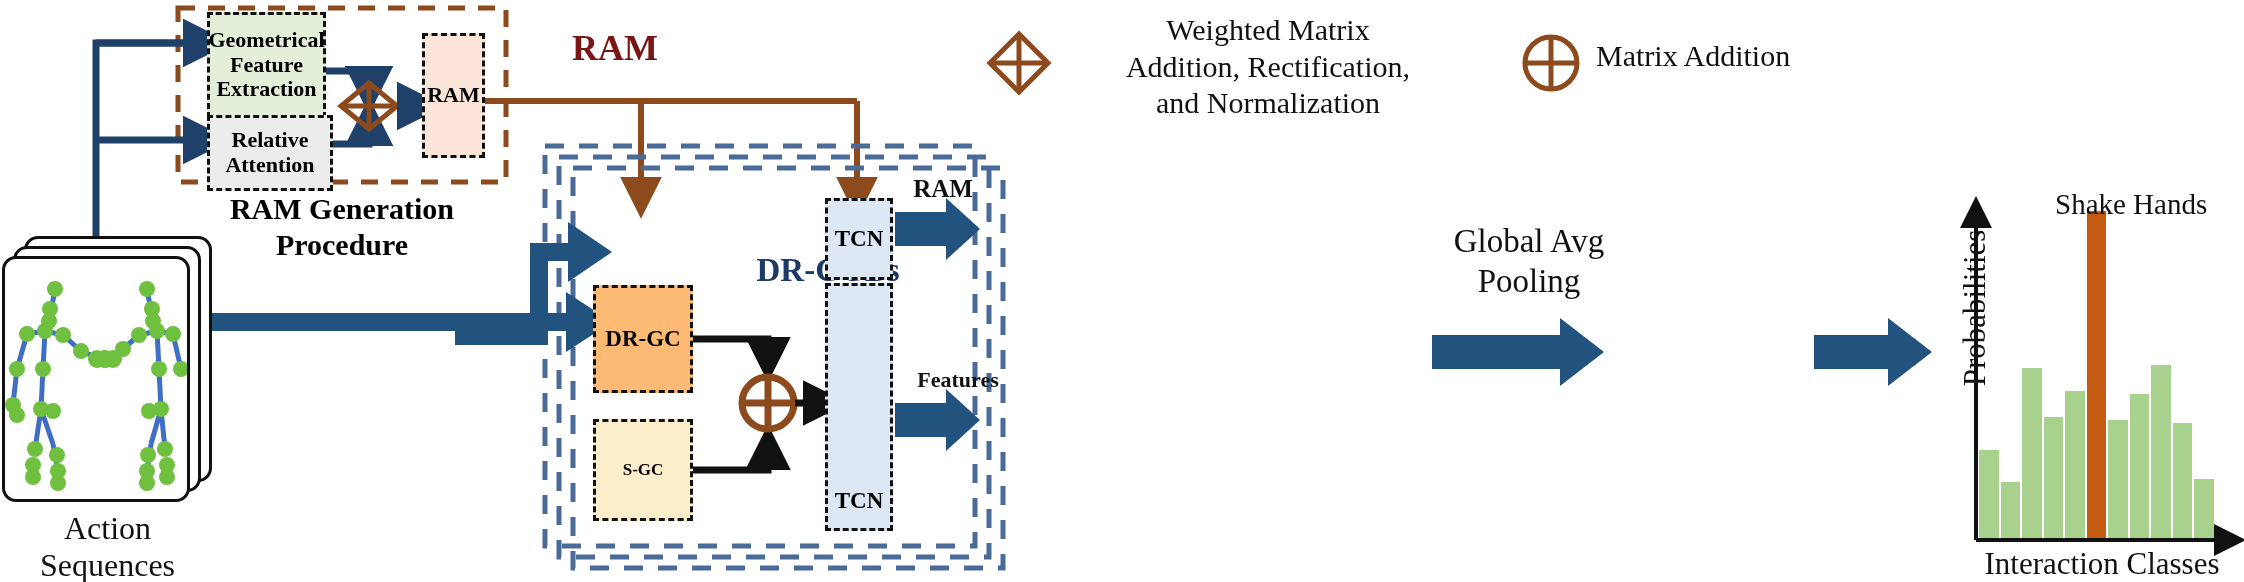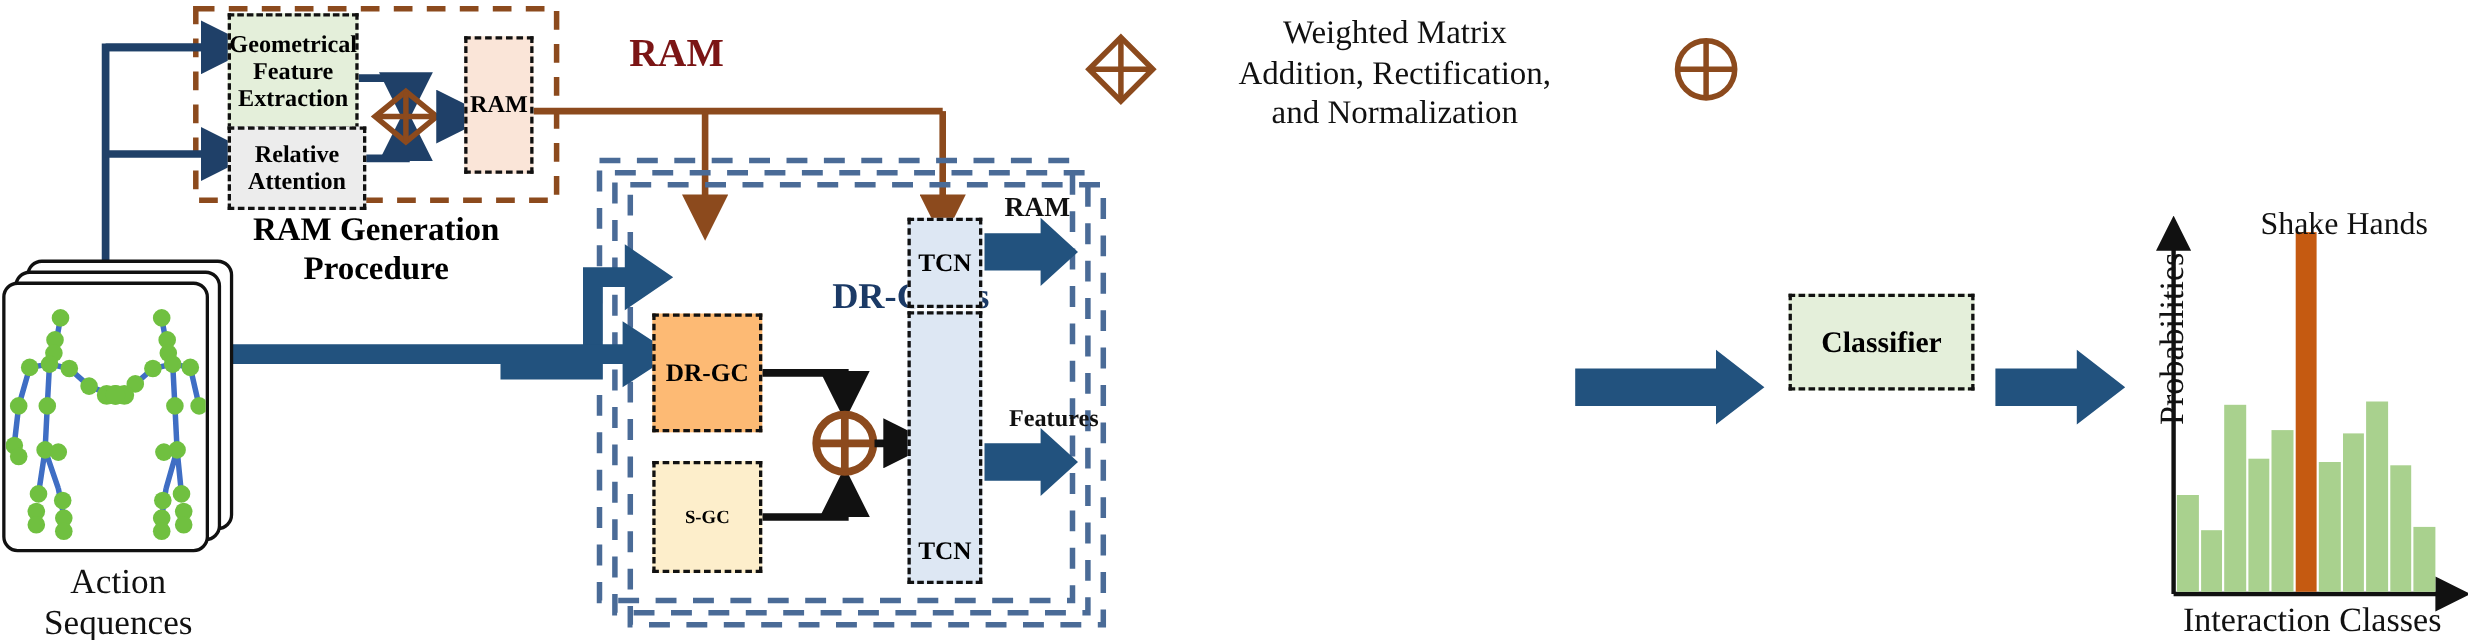--- a/index.html
+++ b/index.html
@@ -171,36 +171,38 @@
   </svg>
   <div class="abs legendtxt" style="left:1058px;top:12px;width:420px;white-space:pre-line;">Weighted Matrix
 Addition, Rectification,
 and Normalization</div>
 
   <svg class="abs" width="62" height="62" style="left:1520px;top:32px;">
     <circle cx="31" cy="31" r="26" fill="none" stroke="#8c4a1d" stroke-width="5"></circle>
     <line x1="5" y1="31" x2="57" y2="31" stroke="#8c4a1d" stroke-width="5"></line>
     <line x1="31" y1="5" x2="31" y2="57" stroke="#8c4a1d" stroke-width="5"></line>
   </svg>
+  <div class="abs legendtxt" style="left:1596px;top:38px;width:290px;text-align:left;">Matrix Addition</div>
 
   <div class="lbl" style="left:718px;top:252px;width:220px;font-size:33px;font-weight:bold;color:#1b3a66;">DR-GCBs</div>
 
   <div class="abs box" style="left:593px;top:285px;width:100px;height:108px;background:#fdba74;font-size:23px;">DR-GC</div>
 
   <div class="abs box" style="left:593px;top:419px;width:100px;height:102px;background:#fdeecb;font-size:17px;">S-GC</div>
 
   <div class="abs box" style="left:825px;top:198px;width:68px;height:82px;background:#dde7f3;font-size:23px;">TCN</div>
 
   <div class="abs box" style="left:825px;top:283px;width:68px;height:248px;align-items:flex-end;padding-bottom:14px;background:#dde7f3;font-size:23px;">TCN</div>
 
   <div class="lbl" style="left:898px;top:175px;width:90px;font-size:25px;font-weight:bold;color:#111;">RAM</div>
   <div class="lbl" style="left:893px;top:367px;width:130px;font-size:22px;font-weight:bold;color:#111;">Features</div>
 
-
-  <div class="abs box" style="left:1626px;top:267px;width:169px;height:88px;background:#e4efda;font-size:27px;">Classifier</div>
+  <div class="lbl plain" style="left:1424px;top:222px;width:210px;font-size:33px;line-height:1.2;white-space:pre-line;">Global Avg
+Pooling</div>
+
 
   <div class="abs" style="left:1845px;top:290px;width:260px;font-size:31px;color:#111;text-align:center;
               transform:rotate(-90deg);transform-origin:center center;">Probabilities</div>
 
   <div class="abs" style="left:1957px;top:546px;width:290px;font-size:31px;color:#111;text-align:center;">Interaction Classes</div>
 
   <div class="abs" style="left:1979px;top:178px;width:235px;height:360px;">
     <div id="bars" style="position:absolute;left:0;bottom:0;width:235px;height:360px;
                           display:flex;align-items:flex-end;gap:2px;">
         <div style="flex: 1 1 0px; height: 24.5455%; background: rgb(169, 209, 142);"></div>

